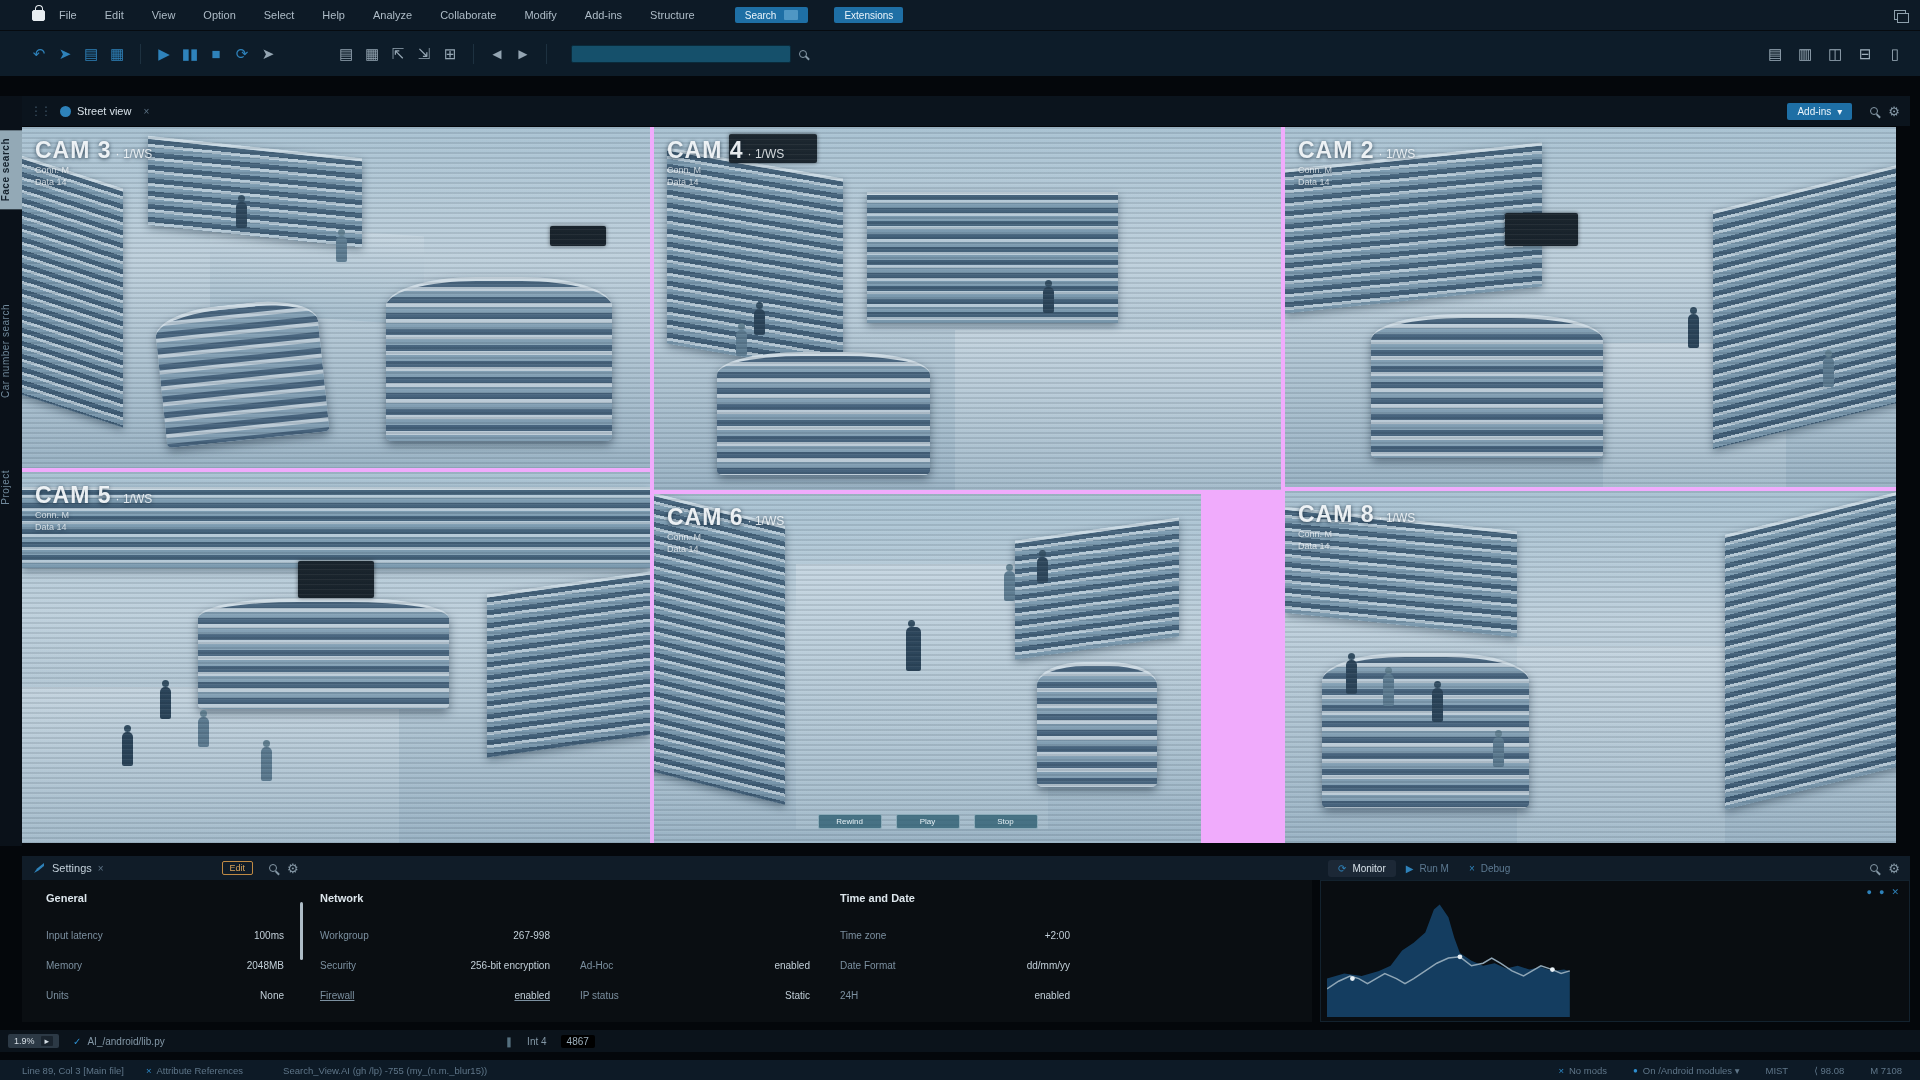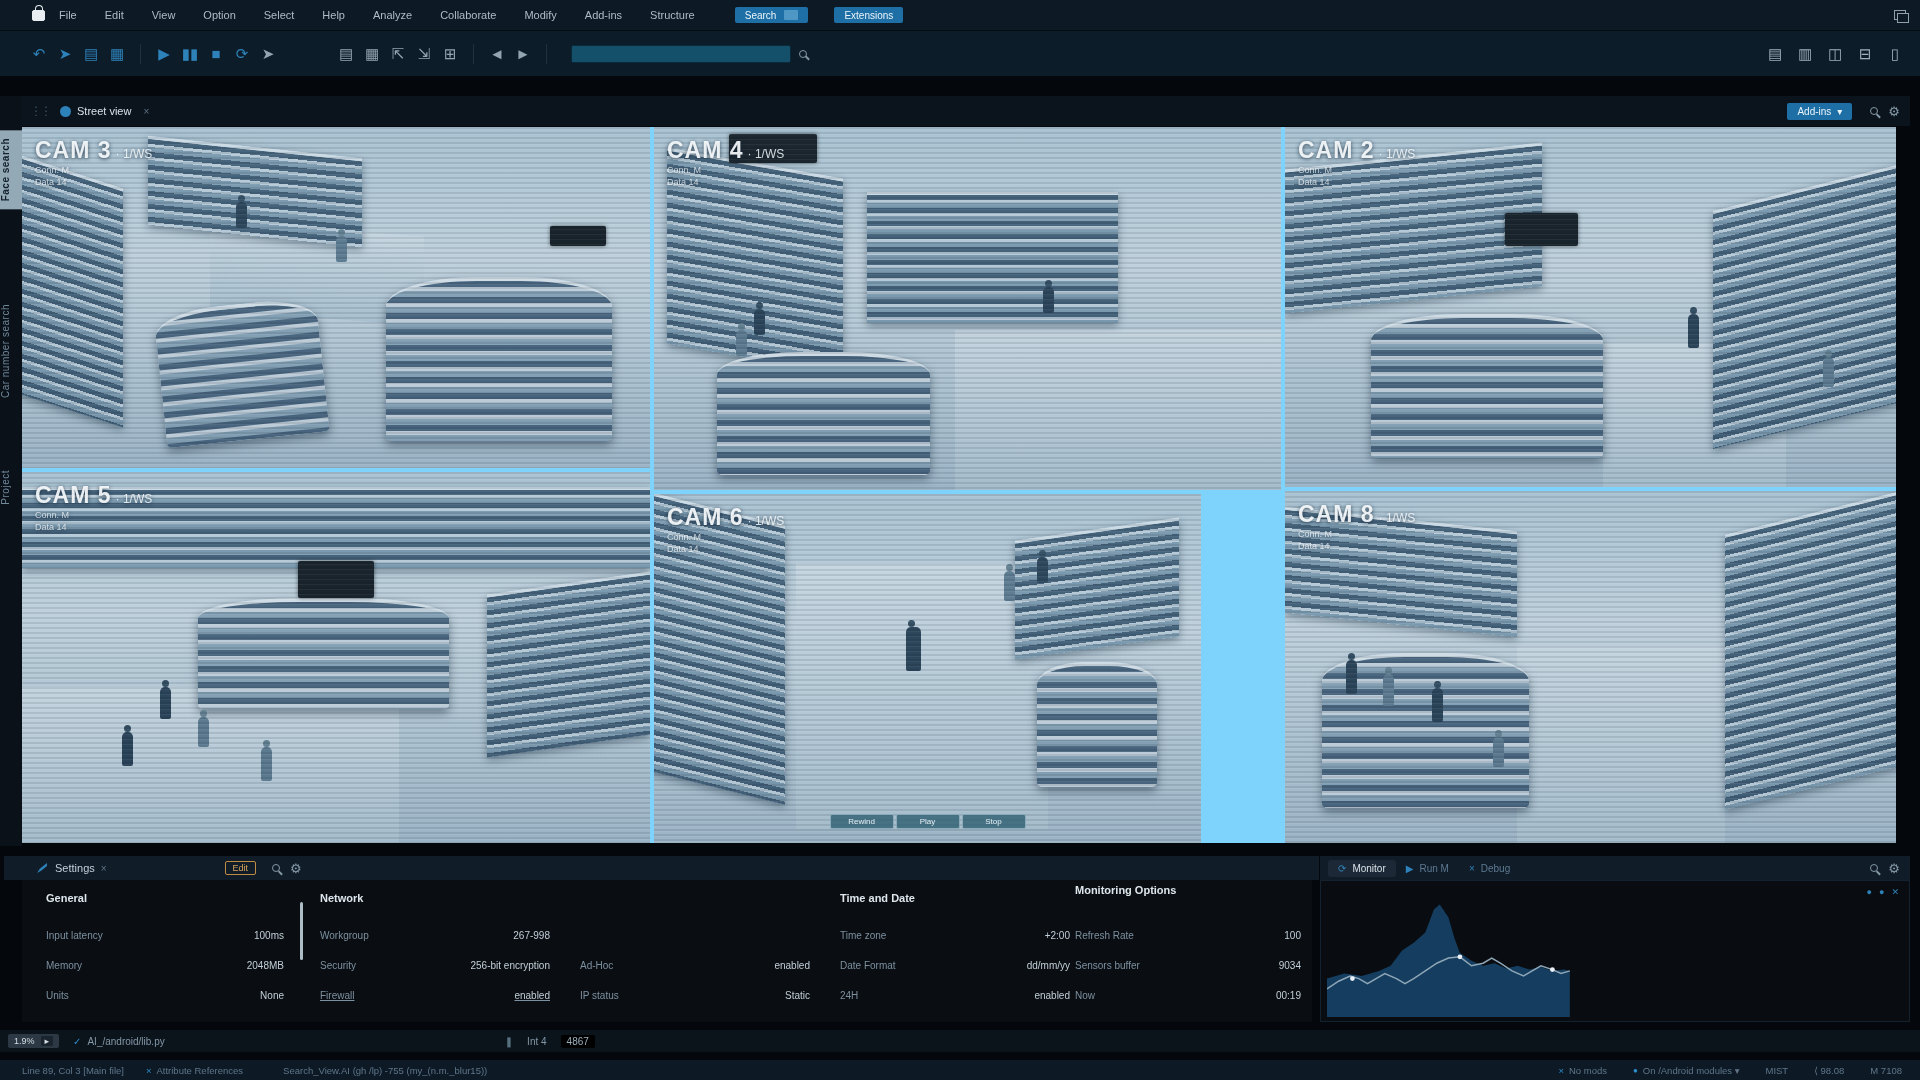--- a/index.html
+++ b/index.html
@@ -48,46 +48,46 @@
   .viewbar .mag { margin:0 10px 0 18px; }
   .viewbar .gear { margin-right:10px; }
 
   
   .side { position:absolute; left:0; top:96px; width:22px; height:750px; background:#0a1119; }
   .vtab { position:absolute; left:0; width:22px; writing-mode:vertical-rl; transform:rotate(180deg);
           font-size:10px; color:#70899b; padding:8px 0; text-align:center; letter-spacing:.5px; }
   .vtab.active { background:#93a9b6; color:#15222d; font-weight:bold; }
 
   
-  .grid { position:absolute; left:22px; top:127px; width:1874px; height:716px; background:#7dd3fc; }
+  .grid { position:absolute; left:22px; top:127px; width:1874px; height:716px; background:#f0abfc; }
   .feed { position:absolute; overflow:hidden; background:linear-gradient(180deg,#b3c9d7 0%,#cfdde6 38%,#a9c0cf 100%); }
   .feed::after { content:""; position:absolute; inset:0; pointer-events:none;
      background:repeating-linear-gradient(180deg, rgba(8,20,32,.10) 0 2px, rgba(255,255,255,.05) 2px 3px, rgba(0,0,0,0) 3px 5px),
                 linear-gradient(180deg, rgba(120,160,185,.16), rgba(70,105,135,.14)); }
   .shelf { position:absolute; background:repeating-linear-gradient(180deg,#3e5a72 0 5px,#c3d3de 5px 8px,#7f9cb0 8px 13px);
            border-top:3px solid #dbe6ed; box-shadow:0 3px 8px rgba(12,28,44,.45); }
   .gondola { position:absolute; background:repeating-linear-gradient(180deg,#46617a 0 6px,#cdd9e2 6px 10px,#8aa5b8 10px 16px);
              border-radius:40% 40% 6px 6px / 18% 18% 4px 4px; border-top:4px solid #e2ebf1; box-shadow:0 4px 10px rgba(12,28,44,.5); }
   .floor { position:absolute; background:linear-gradient(180deg,#d6e2ea,#b5cad7); }
   .tv { position:absolute; background:#0b1015; border-radius:2px; box-shadow:0 0 4px rgba(0,0,0,.6); }
   .fig { position:absolute; width:11px; height:26px; background:#233a4e; border-radius:5px 5px 2px 2px; }
   .fig::before { content:""; position:absolute; top:-7px; left:2px; width:7px; height:7px; border-radius:50%; background:#2c4558; }
   .fig.light { background:#5d7a8e; } .fig.light::before { background:#63808f; }
   .camlabel { position:absolute; top:10px; left:13px; color:rgba(246,250,252,.93);
               text-shadow:0 1px 4px rgba(16,36,54,.8); z-index:3; }
   .camlabel .big { font-size:23px; font-weight:bold; letter-spacing:1px; }
   .camlabel .suffix { font-size:12px; font-weight:normal; opacity:.9; margin-left:4px; }
   .camlabel .sub { font-size:9px; opacity:.78; line-height:12px; }
-  .feed-btns { position:absolute; left:50%; transform:translateX(-50%); bottom:14px; display:flex; gap:2px; z-index:3; }
+  .feed-btns { position:absolute; left:50%; transform:translateX(-50%); bottom:14px; display:flex; gap:14px; z-index:3; }
   .feed-btn { min-width:64px; height:15px; background:rgba(43,92,112,.78); border:1px solid rgba(210,230,240,.5);
               color:#e5f0f5; font-size:8px; display:flex; align-items:center; justify-content:center; border-radius:2px; }
 
   
   .panel-hdr { position:absolute; height:24px; background:#101c28; display:flex; align-items:center; font-size:11px; }
-  .settings { left:4px; top:856px; width:1315px;padding-left:21px; }
+  .settings { left:22px; top:856px; width:1315px; }
   .settings-body { position:absolute; left:22px; top:880px; width:1290px; height:142px; background:#0a0e12; }
   .pencil { width:10px; height:10px; background:#2e82ba; clip-path:polygon(0 100%, 30% 55%, 100% 0, 100% 30%, 45% 75%, 0 100%); margin:0 8px 0 12px; }
   .badge { border:1px solid #c08a44; color:#d8a35b; font-size:9px; border-radius:2px; padding:1px 7px; }
   .scol { position:absolute; font-size:10px; }
   .scol .hdr { color:#dde6ec; font-weight:bold; font-size:11px; position:absolute; top:0; left:0; }
   .srow { position:absolute; width:100%; display:flex; justify-content:space-between; color:#7c90a0; }
   .srow .val { color:#c2cfd8; text-align:right; }
   .sscroll { position:absolute; width:3px; height:58px; background:#aebcc6; border-radius:2px; }
 
   .monitor { left:1320px; top:856px; width:590px; }
@@ -392,35 +392,20 @@
     <div class="srow" style="top:68px;">
         <span>Date Format</span>
         <span class="val">dd/mm/yy</span>
       </div>
     <div class="srow" style="top:98px;">
         <span>24H</span>
         <span class="val">enabled</span>
       </div>
   </div>
 
-  <div class="scol" style="left:1053px;top:4px;width:226px;height:128px;">
-    <div class="hdr">Monitoring Options</div>
-    <div class="srow" style="top:46px;">
-        <span>Refresh Rate</span>
-        <span class="val">100</span>
-      </div>
-    <div class="srow" style="top:76px;">
-        <span>Sensors buffer</span>
-        <span class="val">9034</span>
-      </div>
-    <div class="srow" style="top:106px;">
-        <span>Now</span>
-        <span class="val">00:19</span>
-      </div>
-  </div>
 </div>
 
 <div class="panel-hdr monitor">
   <span class="mon-tab active">
     <span class="ticon">⟳</span>
     <span>Monitor</span>
   </span>
   <span class="mon-tab">
     <span class="ticon">▶</span>
     <span>Run M</span>

